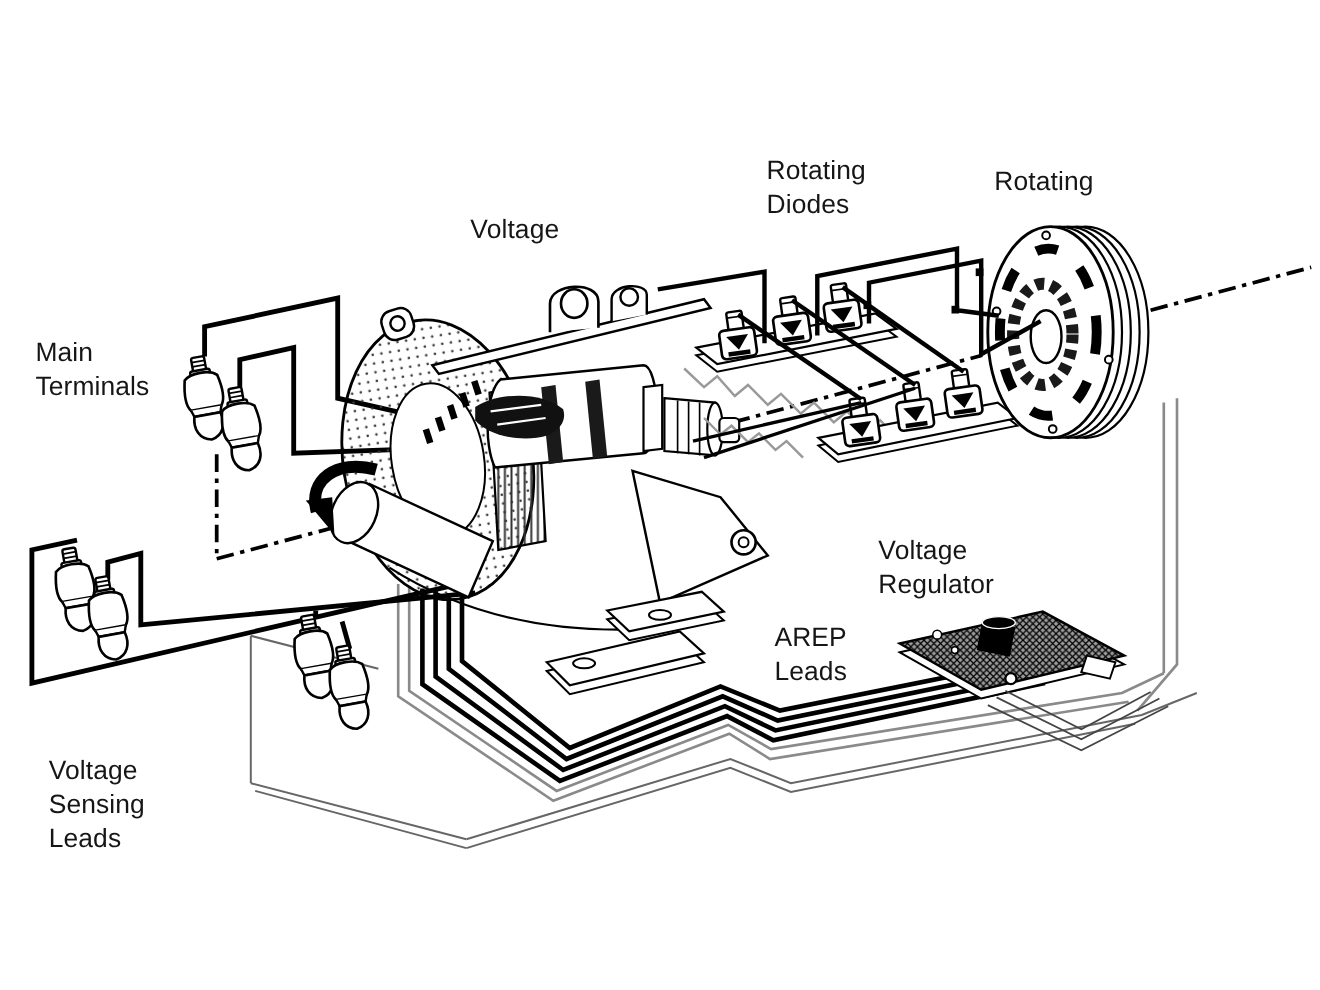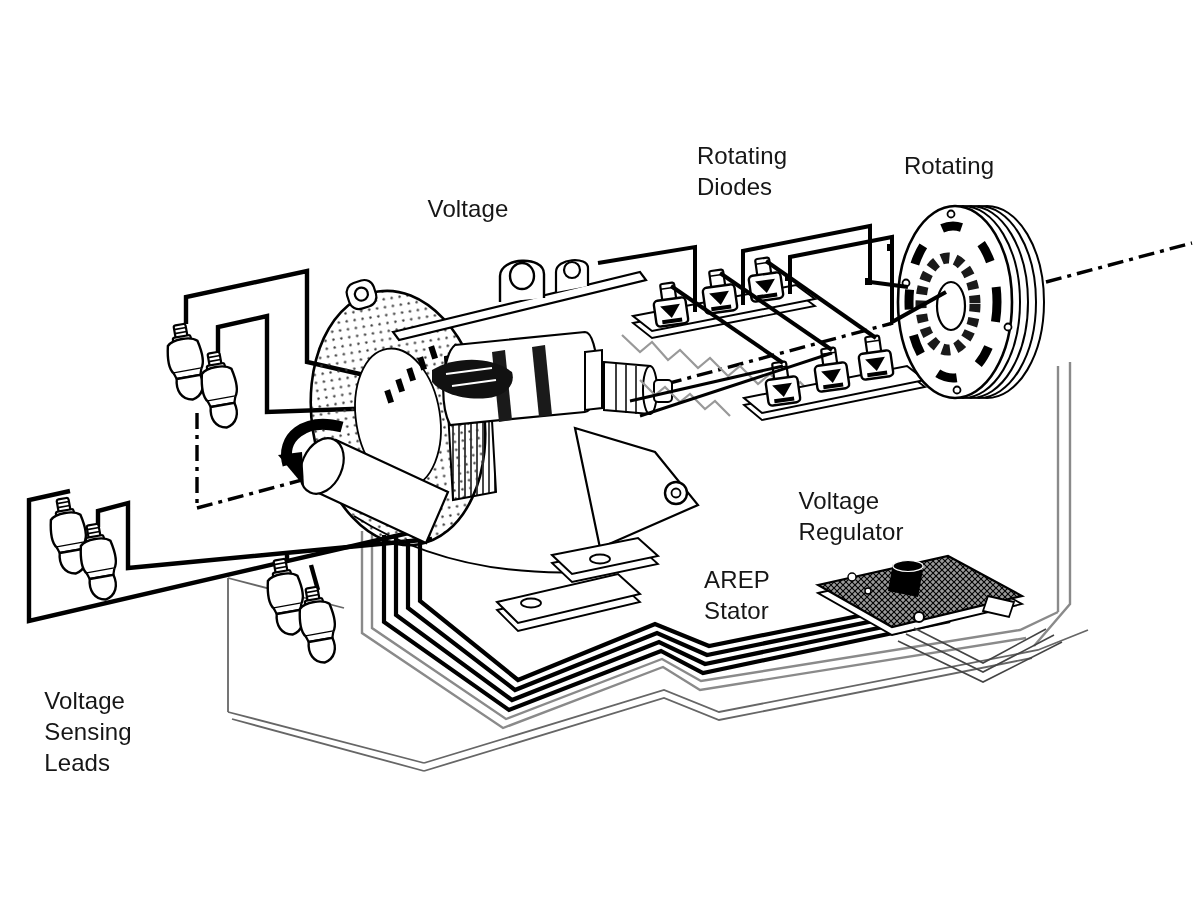--- a/index.html
+++ b/index.html
@@ -227,20 +227,22 @@
     <polyline points="898,641 983,682 1062,642"></polyline>
     <polyline points="906,634 983,672 1054,635"></polyline>
     <polyline points="914,628 983,663 1046,629"></polyline>
   </g>
 </svg>
 
   <div class="lbl" style="left:468px;top:193px">Voltage</div>
   <div class="lbl" style="left:742px;top:140px">Rotating
 Diodes</div>
   <div class="lbl" style="left:949px;top:150px">Rotating</div>
+  <div class="lbl" style="left:84px;top:305px">Main
+Terminals</div>
   <div class="lbl" style="left:851px;top:485px">Voltage
 Regulator</div>
   <div class="lbl" style="left:737px;top:564px">AREP
-Stator</div>
+Leads</div>
   <div class="lbl" style="left:88px;top:685px">Voltage
 Sensing
 Leads</div>
 </div>
 
 </body></html>

